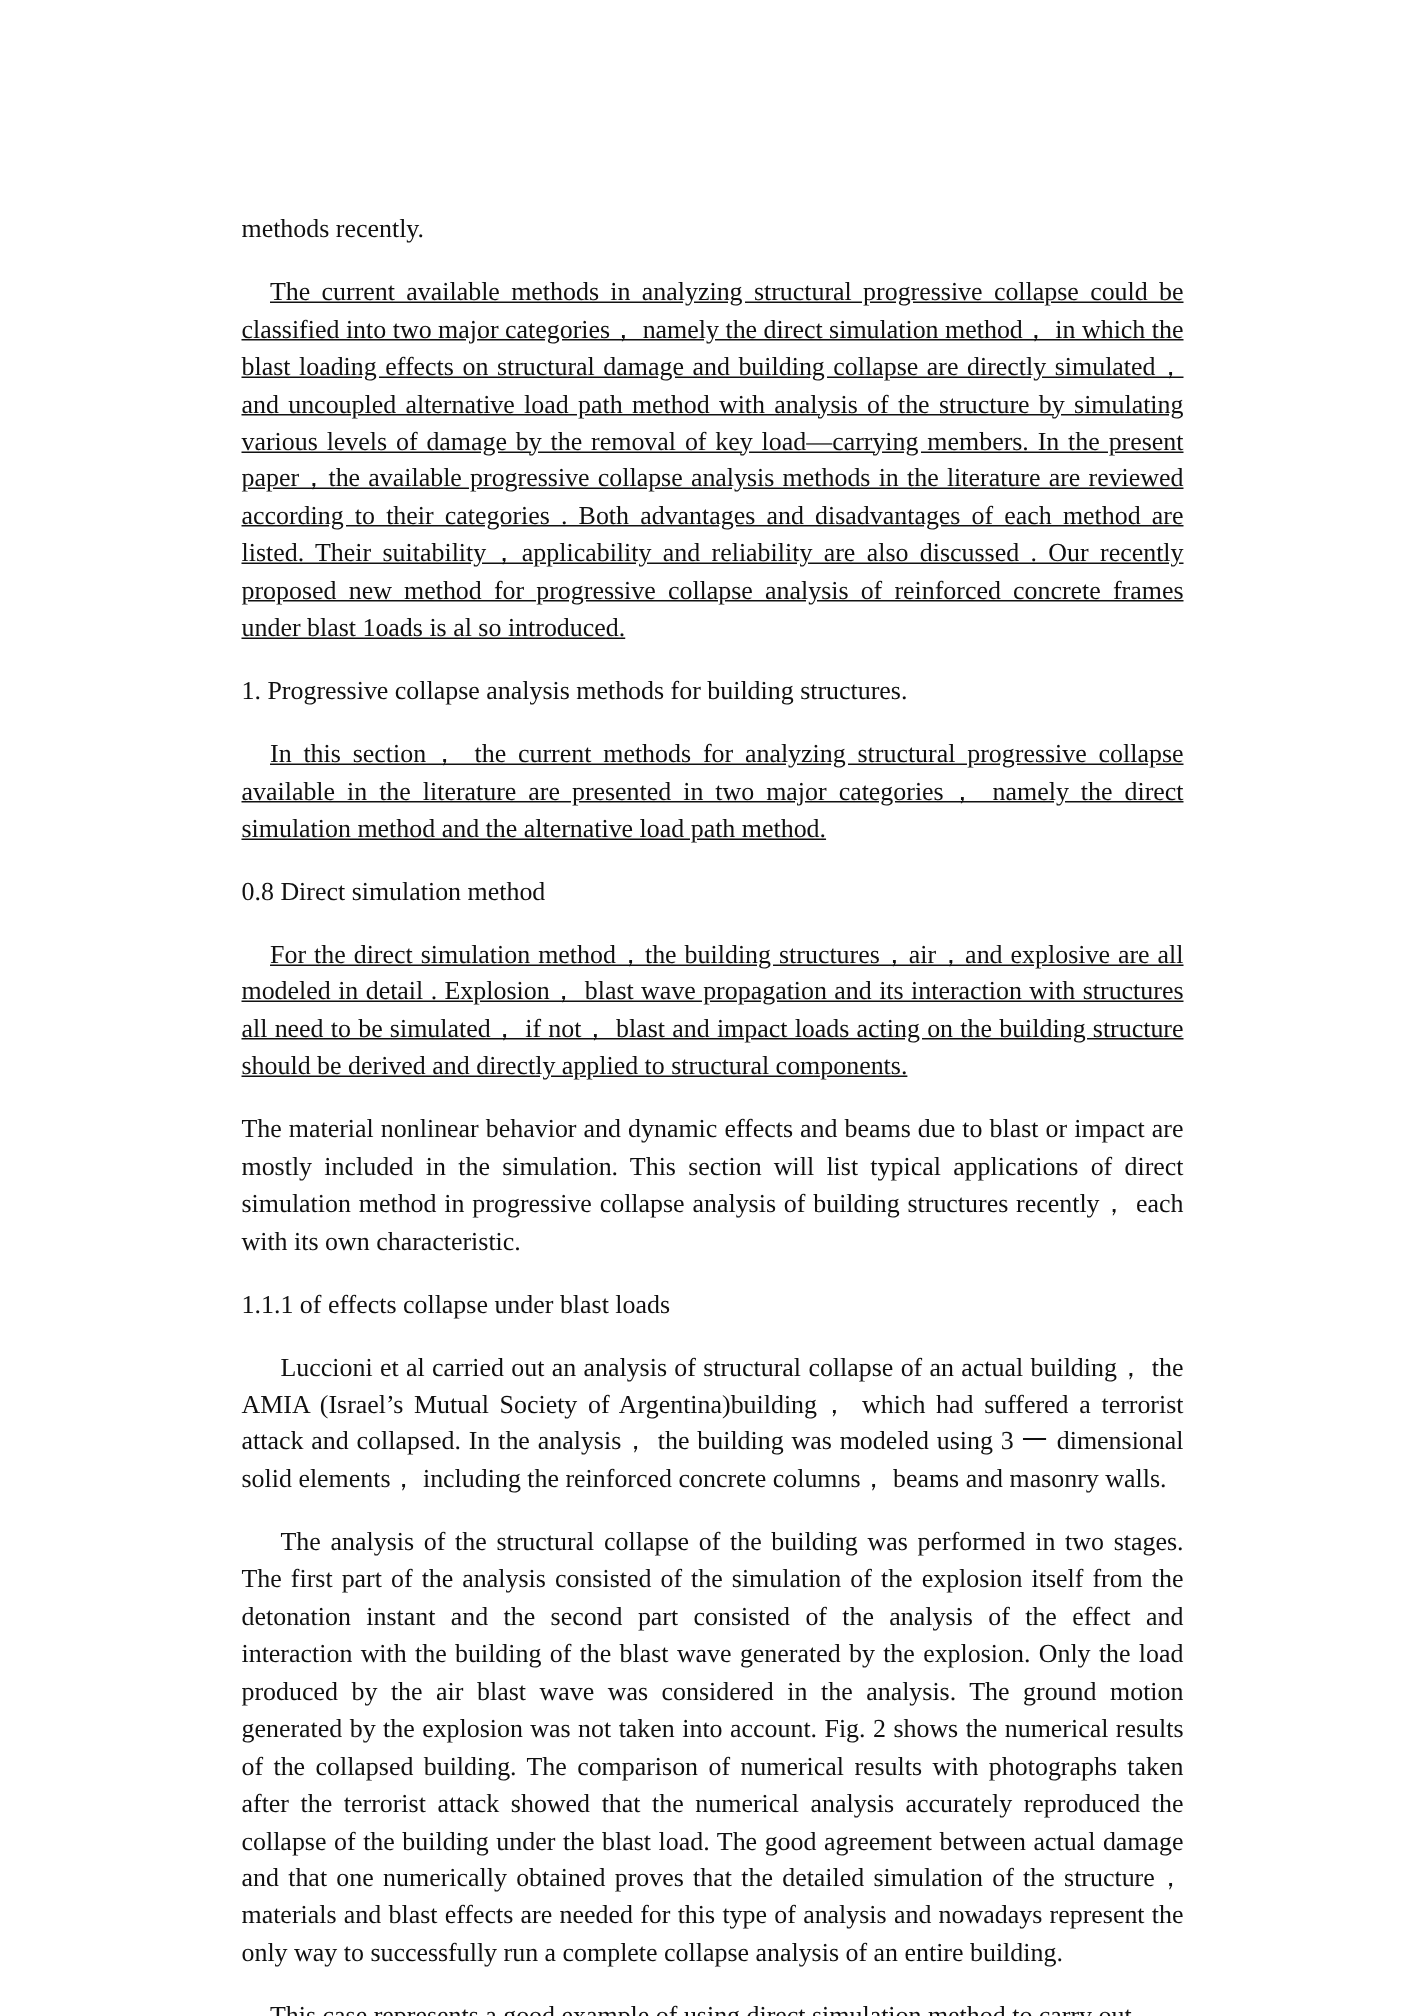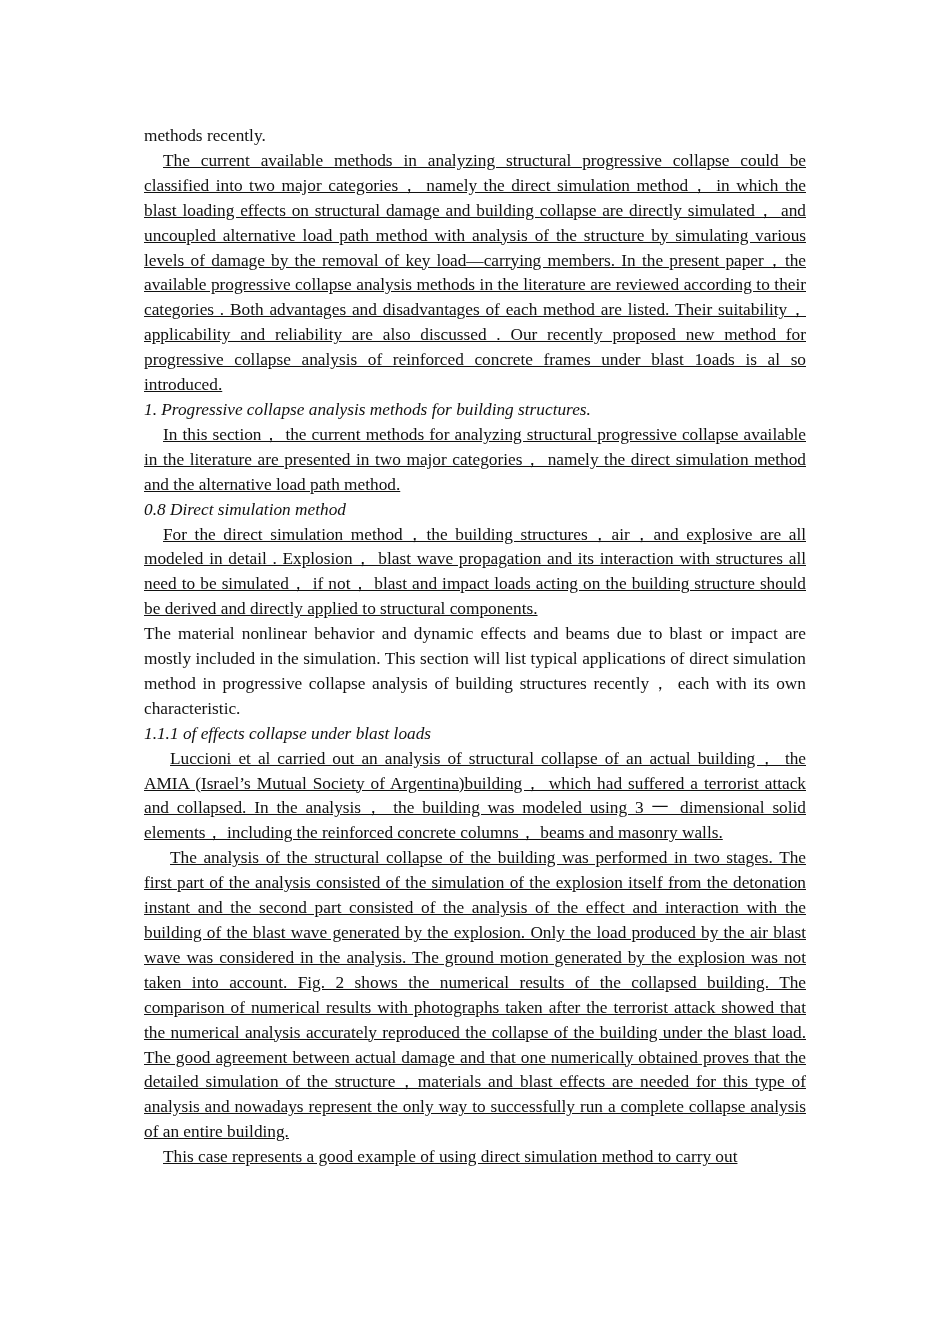--- a/index.html
+++ b/index.html
@@ -8,24 +8,24 @@
       position: absolute;
       left: 144px;
       top: 124px;
       width: 662px;
       font-family: "Liberation Serif", "DejaVu Serif", serif;
       font-size: 17.3px;
       line-height: 24.9px;
       color: #111111;
       text-align: justify;
     }
-    .page p { margin: 0; }
+    .page p { margin: 17px; }
     .indent { text-indent: 19px; text-decoration: underline; }
-    .indent2 { text-indent: 26px; text-decoration: underline; }
-    .heading { text-align: left; font-style: italic; }
+    .indent2 { text-indent: 26px; }
+    .heading { text-align: left; }
     .noindent { text-indent: 0; }
   </style>
 </head>
 <body>
 
 <div class="page">
   <p class="noindent">methods recently.</p>
   <p class="indent">The current available methods in analyzing structural progressive collapse could be classified into two major categories， namely the direct simulation method， in which the blast loading effects on structural damage and building collapse are directly simulated， and uncoupled alternative load path method with analysis of the structure by simulating various levels of damage by the removal of key load—carrying members. In the present paper，the available progressive collapse analysis methods in the literature are reviewed according to their categories . Both advantages and disadvantages of each method are listed. Their suitability，applicability and reliability are also discussed . Our recently proposed new method for progressive collapse analysis of reinforced concrete frames under blast 1oads is al so introduced.</p>
   <p class="heading">1. Progressive collapse analysis methods for building structures.</p>
   <p class="indent">In this section， the current methods for analyzing structural progressive collapse available in the literature are presented in two major categories， namely the direct simulation method and the alternative load path method.</p>

